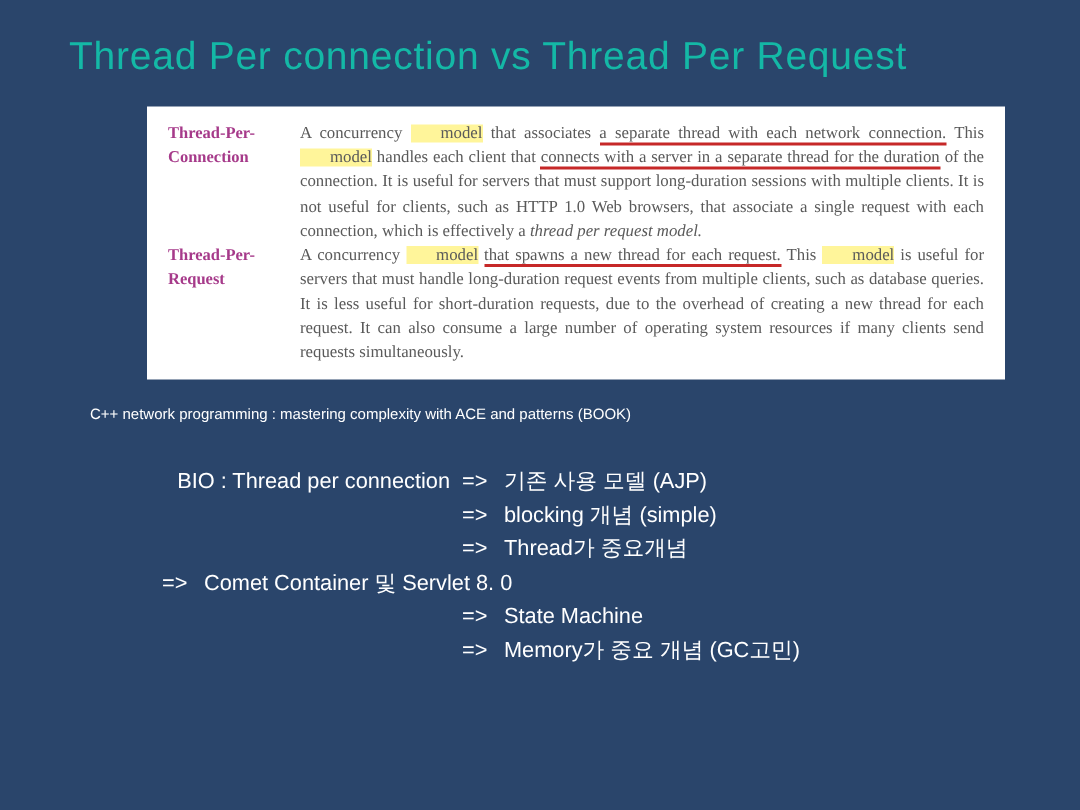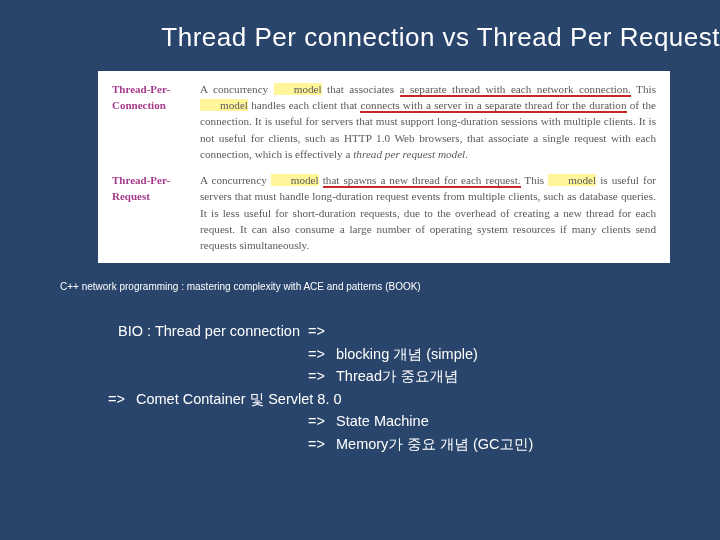--- a/index.html
+++ b/index.html
@@ -9,39 +9,37 @@
     background: #2a456b;
     font-family: "Malgun Gothic", "Segoe UI", Arial, sans-serif;
     overflow: hidden;
   }
   .slide {
     width: 100%;
     height: 100%;
     position: relative;
   }
   .title {
-    color: #ffffff;
+    color: #14b8a6;
     font-size: 26px;
     font-weight: 400;
     padding: 22px 0 0 46px;
     letter-spacing: 0.5px;
-    text-align: right;
   }
   .excerpt {
     background: #fff;
     margin: 18px 50px 8px 98px;
     padding: 10px 14px 10px 14px;
     font-family: Georgia, 'Times New Roman', serif;
     font-size: 11.2px;
     line-height: 1.45;
     color: #333;
   }
   .def-row {
     display: flex;
-    margin-bottom: 10px;
   }
   .def-row:last-child { margin-bottom: 0; }
   .term-col {
     width: 88px;
     flex-shrink: 0;
     color: #a63a8a;
     font-weight: bold;
     font-size: 11px;
     padding-top: 1px;
   }
@@ -106,20 +104,21 @@
     </div>
 
   </div>
 
   <div class="caption">C++ network programming : mastering complexity with ACE and patterns (BOOK)</div>
 
   <div class="notes">
     <div class="notes-row">
       <div class="notes-label">BIO : Thread per connection</div>
       <div class="notes-arrow">=&gt;</div>
+      <div class="notes-val">기존 사용 모델 (AJP)</div>
     </div>
     <div class="notes-row">
       <div class="notes-label"></div>
       <div class="notes-arrow">=&gt;</div>
       <div class="notes-val">blocking 개념 (simple)</div>
     </div>
     <div class="notes-row">
       <div class="notes-label"></div>
       <div class="notes-arrow">=&gt;</div>
       <div class="notes-val">Thread가 중요개념</div>

